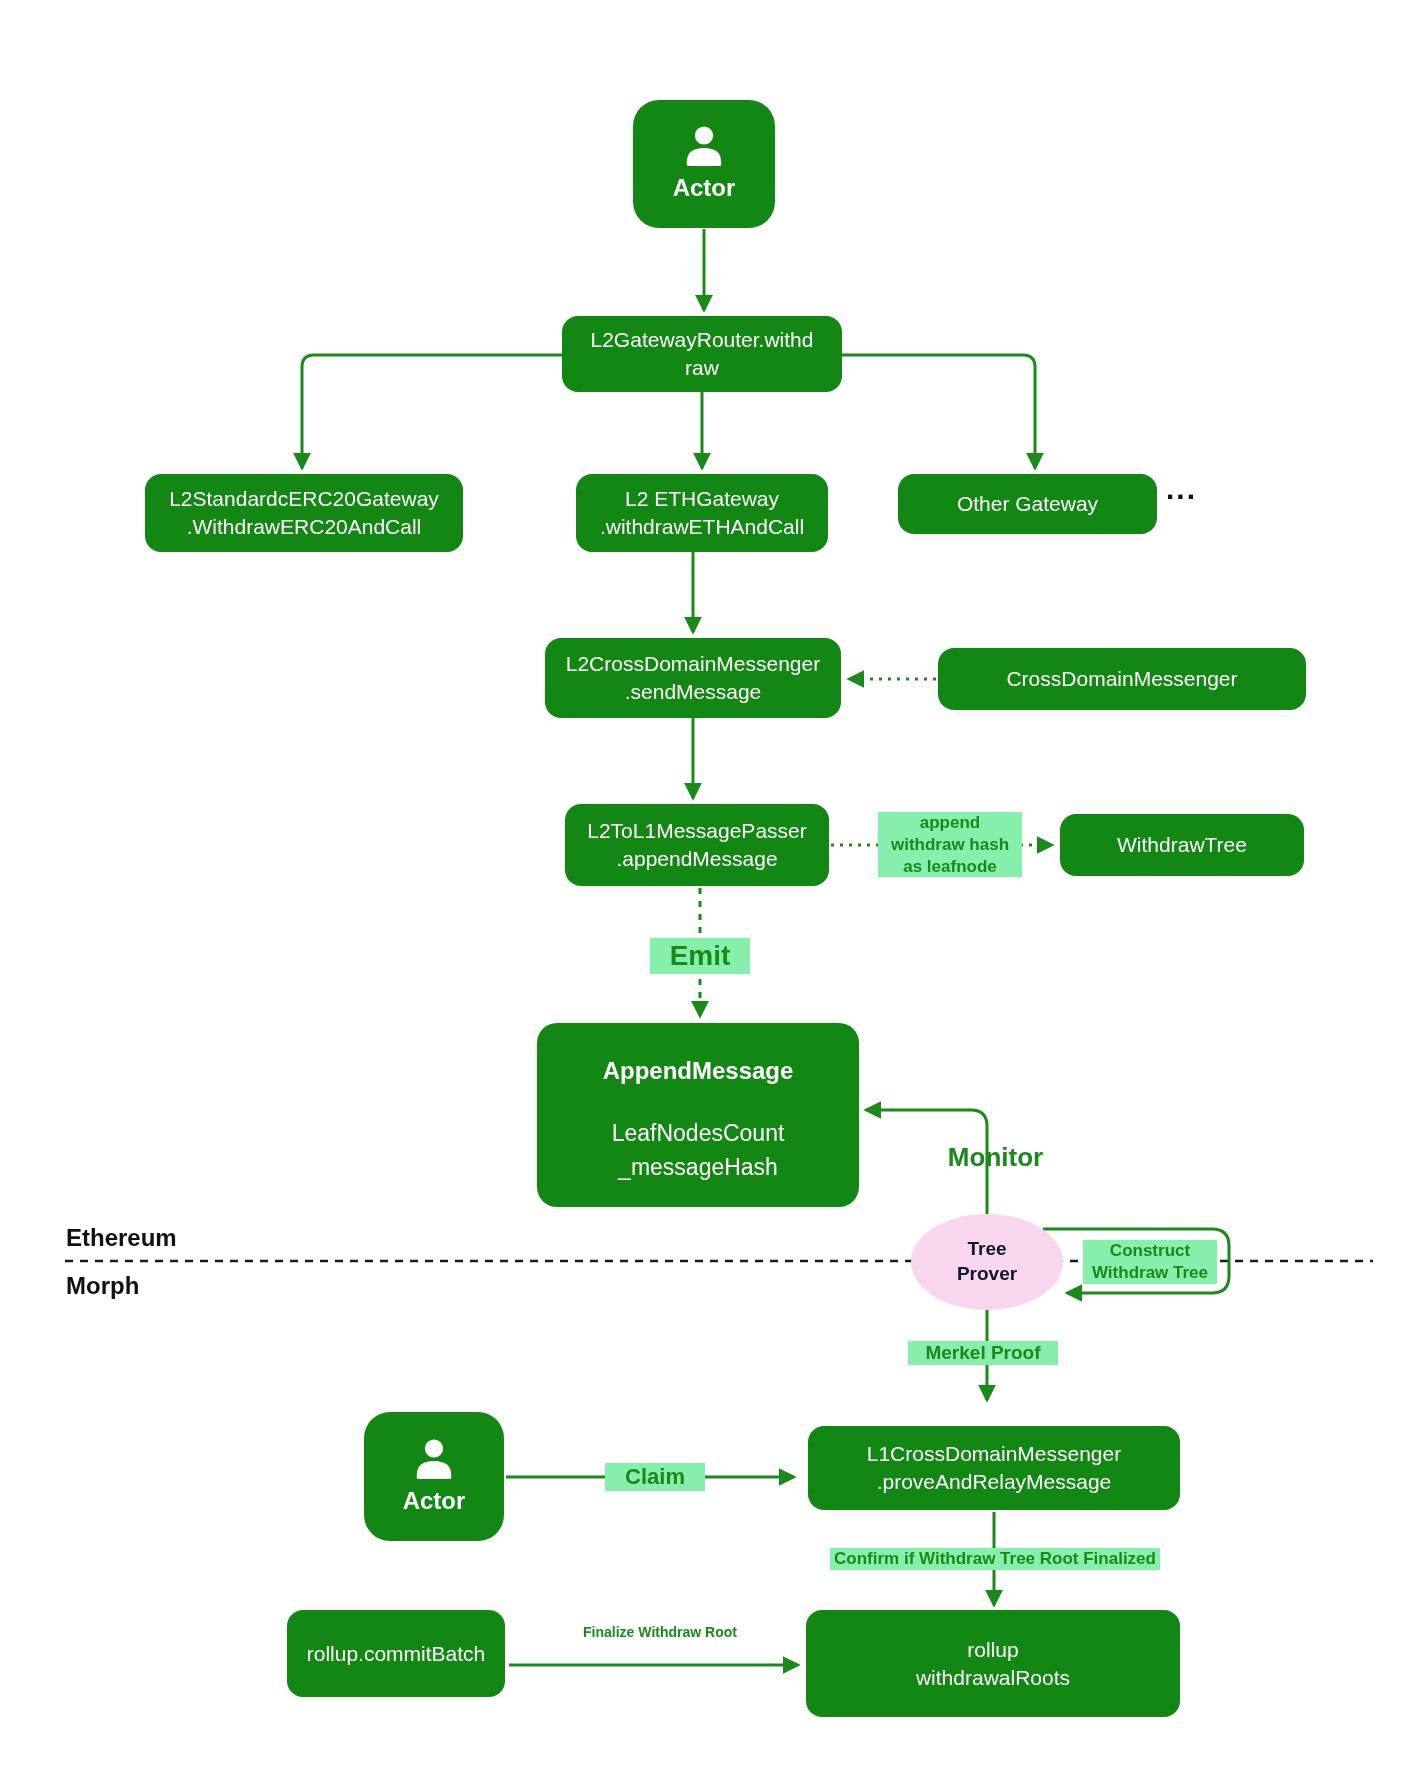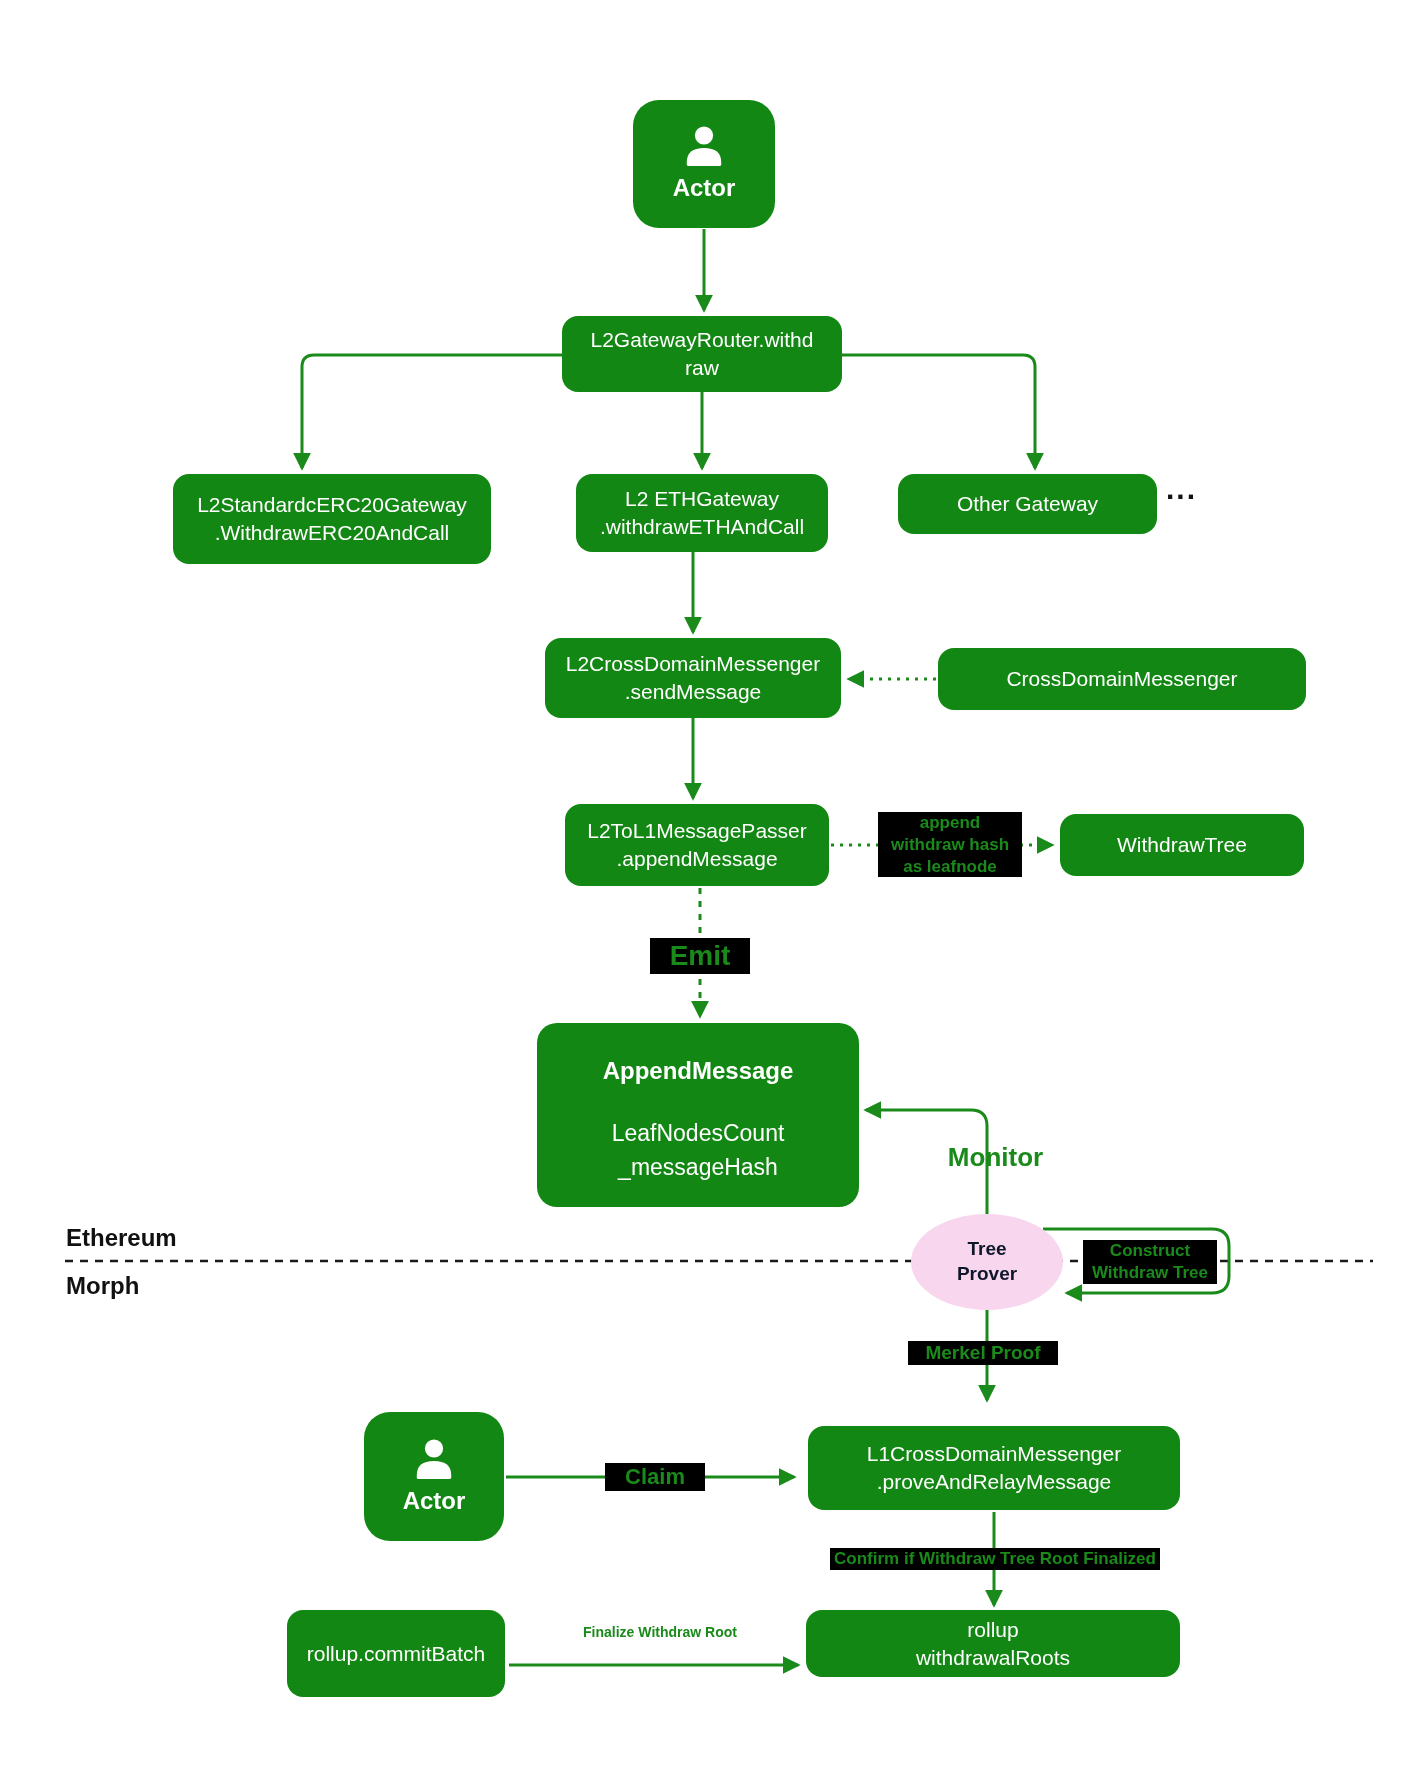--- a/index.html
+++ b/index.html
@@ -19,21 +19,21 @@
   .event-body{font-size:23px;line-height:1.5;white-space:pre-line;}
   .ellipse{
     position:absolute;z-index:3;background:#f7d6ee;border-radius:50%;
     display:flex;align-items:center;justify-content:center;text-align:center;
     color:#0f172a;font-size:19px;font-weight:700;line-height:1.3;white-space:pre-line;
   }
   .glabel{
     position:absolute;z-index:4;color:#1a8a1a;font-weight:700;text-align:center;
     line-height:1.28;white-space:pre-line;
   }
-  .glabel.bg{background:#000000;}
+  .glabel.bg{background:#86efac;}
   .blabel{
     position:absolute;z-index:4;color:#111111;font-weight:600;white-space:pre-line;
   }
   .person{width:46px;height:44px;}
 </style>
 </head>
 <body>
 
 <div id="canvas">
 
@@ -76,21 +76,21 @@
       <path d="M6 42 L6 40 Q6 25 24 25 Q42 25 42 40 L42 42 Q42 44 40 44 L8 44 Q6 44 6 42 z" fill="#ffffff"></path>
     </svg>
     <span>Actor</span>
   </div>
 
   <div class="node" style="left:562px;top:316px;width:280px;height:76px;">
     <span>L2GatewayRouter.withd
 raw</span>
   </div>
 
-  <div class="node" style="left:145px;top:474px;width:318px;height:90px;margin-left:28px;">
+  <div class="node" style="left:145px;top:474px;width:318px;height:78px;">
     <span>L2StandardcERC20Gateway
 .WithdrawERC20AndCall</span>
   </div>
 
   <div class="node" style="left:576px;top:474px;width:252px;height:78px;">
     <span>L2 ETHGateway
 .withdrawETHAndCall</span>
   </div>
 
   <div class="node" style="left:898px;top:474px;width:259px;height:60px;">
@@ -138,21 +138,21 @@
 
   <div class="node" style="left:808px;top:1426px;width:372px;height:84px;">
     <span>L1CrossDomainMessenger
 .proveAndRelayMessage</span>
   </div>
 
   <div class="node" style="left:287px;top:1610px;width:218px;height:87px;">
     <span>rollup.commitBatch</span>
   </div>
 
-  <div class="node" style="left:806px;top:1610px;width:374px;height:67px;">
+  <div class="node" style="left:806px;top:1610px;width:374px;height:107px;">
     <span>rollup
 withdrawalRoots</span>
   </div>
 
   <div class="glabel bg" style="left:650px;top:938px;width:100px;font-size:28px;">Emit</div>
   <div class="glabel" style="left:933px;top:1141px;width:125px;font-size:26px;">Monitor</div>
   <div class="glabel bg" style="left:878px;top:812px;width:144px;font-size:17px;">append
 withdraw hash
 as leafnode</div>
   <div class="glabel bg" style="left:1083px;top:1240px;width:134px;font-size:17px;">Construct

